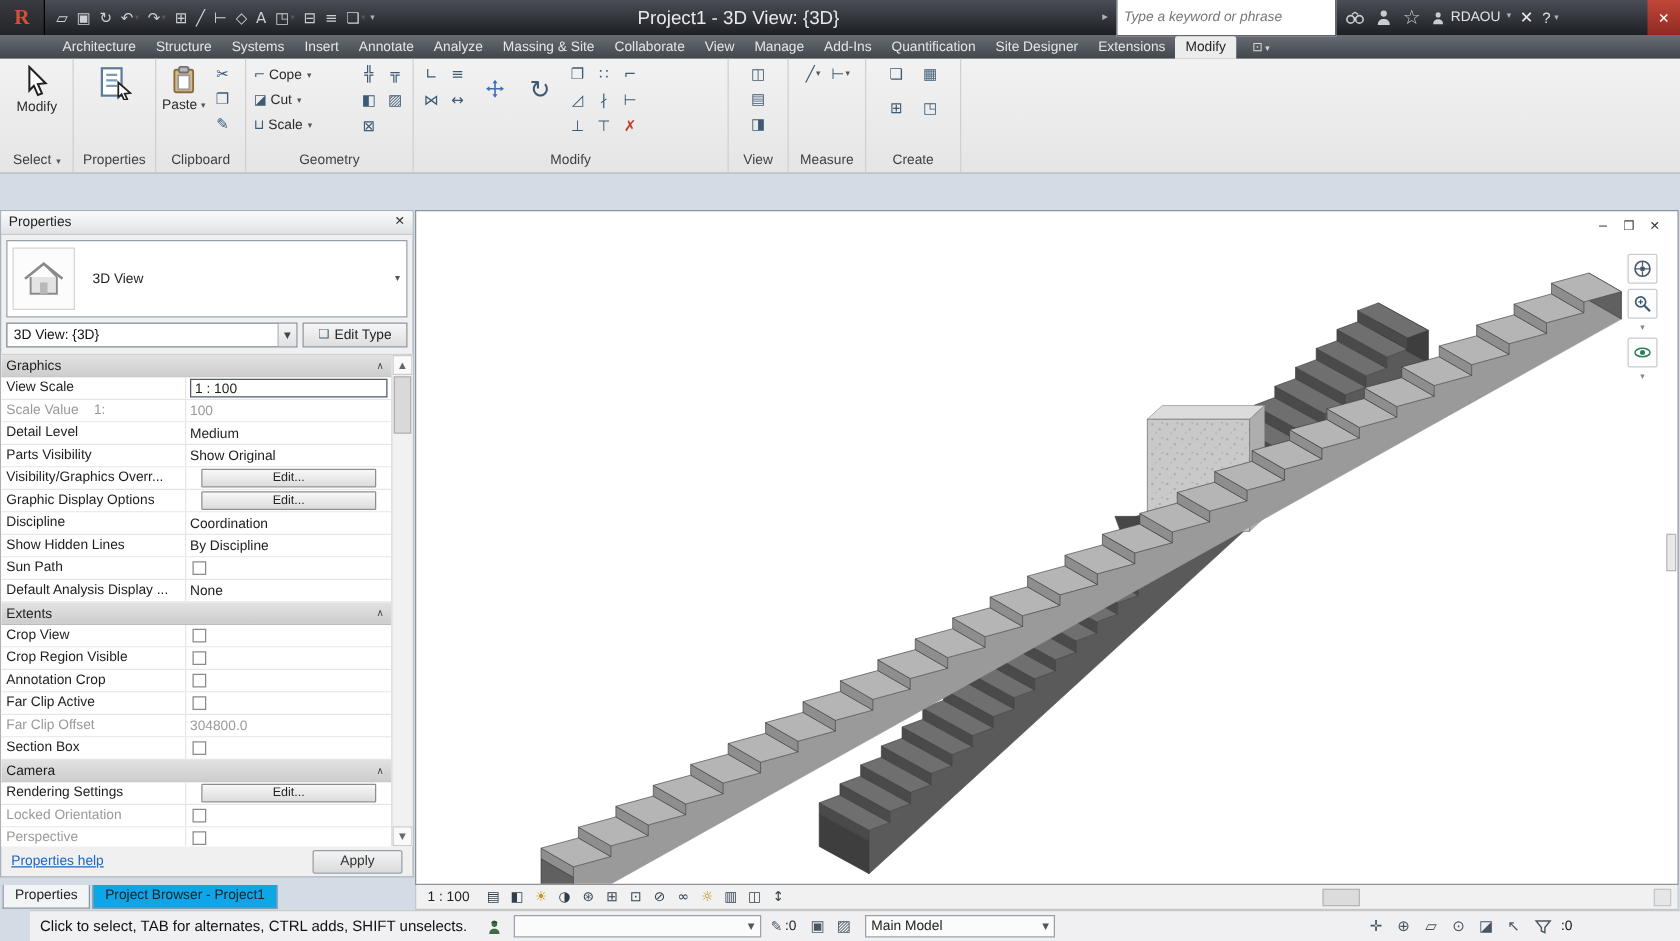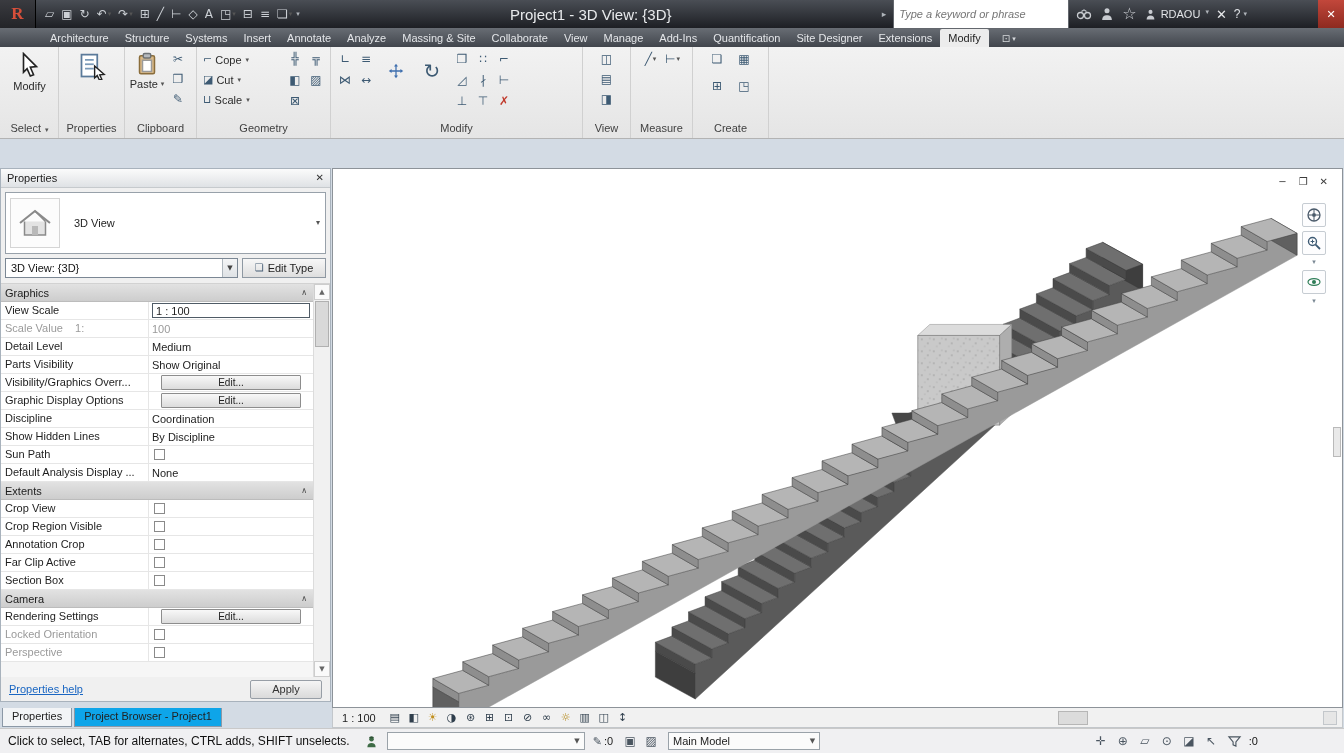--- a/index.html
+++ b/index.html
@@ -126,21 +126,21 @@
     border:1px solid #c3c7cb;border-top:none;display:flex;align-items:center;padding:0 5px;gap:2px;}
   .vcb-scale{font-size:11px;color:#222;margin:0 8px 0 4px;white-space:nowrap;}
   .vcbi{width:18px;height:17px;display:inline-flex;align-items:center;justify-content:center;color:#2f3e4c;}
   .vcbi .glyph{font-size:11px;}
   .hscroll{flex:1;height:14px;margin:0 6px;position:relative;background:#f1f1f1;}
   .hthumb{position:absolute;left:62%;top:0;bottom:0;width:30px;background:#dcdcdc;border:1px solid #b6b6b6;}
   .vcb-corner{width:14px;height:14px;background:#e6e6e6;border:1px solid #c3c7cb;}
 
   
   .statusbar{height:25px;background:#f0f0f2;border-top:1px solid #c9c9c9;display:flex;align-items:center;
-    padding:0 8px;font-size:12px;color:#111;gap:8px;}
+    padding:0 8px;font-size:12px;color:#111;gap:8px;margin-left:24px;}
   .sb-dd{height:18px;border:1px solid #9aa2a9;background:#fbfbfb;display:flex;align-items:center;
     font-size:11px;color:#222;padding:0 4px;}
   .sb-dd .cbox{margin-left:auto;font-size:7px;color:#555;padding-left:4px;}
   .sb-workset{width:198px;color:#888;}
   .sb-mainmodel{width:152px;}
   .sb-count{display:flex;align-items:center;gap:2px;font-size:11px;color:#222;}
   .sb-count .glyph{font-size:11px;color:#4a5560;}
   .sbi{width:18px;height:18px;display:inline-flex;align-items:center;justify-content:center;color:#4a5560;}
   .sbi .glyph{font-size:12px;}
   .sb-right{margin-left:auto;display:flex;align-items:center;gap:7px;margin-right:78px;}
@@ -635,20 +635,26 @@
           <div class="prow">
             <div class="plab">Annotation Crop</div>
             <div class="pval">
               <span class="cb"></span>
             </div>
           </div>
           <div class="prow">
             <div class="plab">Far Clip Active</div>
             <div class="pval">
               <span class="cb"></span>
+            </div>
+          </div>
+          <div class="prow">
+            <div class="plab dis">Far Clip Offset</div>
+            <div class="pval">
+              <span class="dis">304800.0</span>
             </div>
           </div>
           <div class="prow">
             <div class="plab">Section Box</div>
             <div class="pval">
               <span class="cb"></span>
             </div>
           </div>
           <div class="psec">
             <span>Camera</span>

